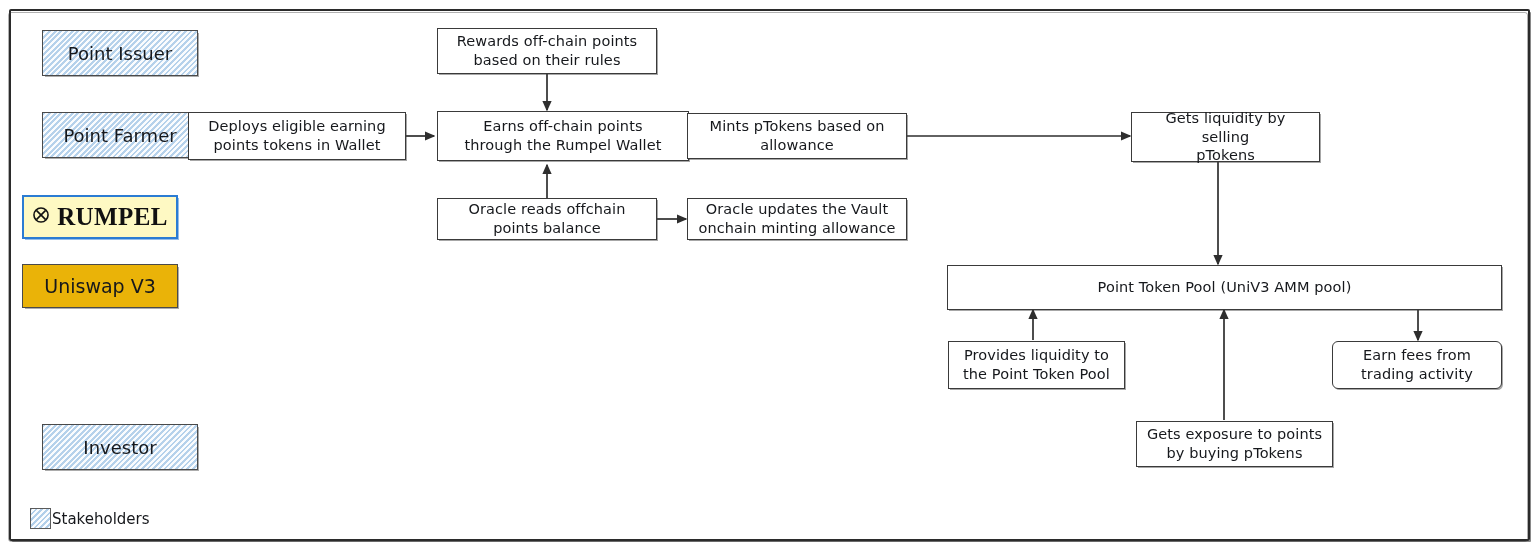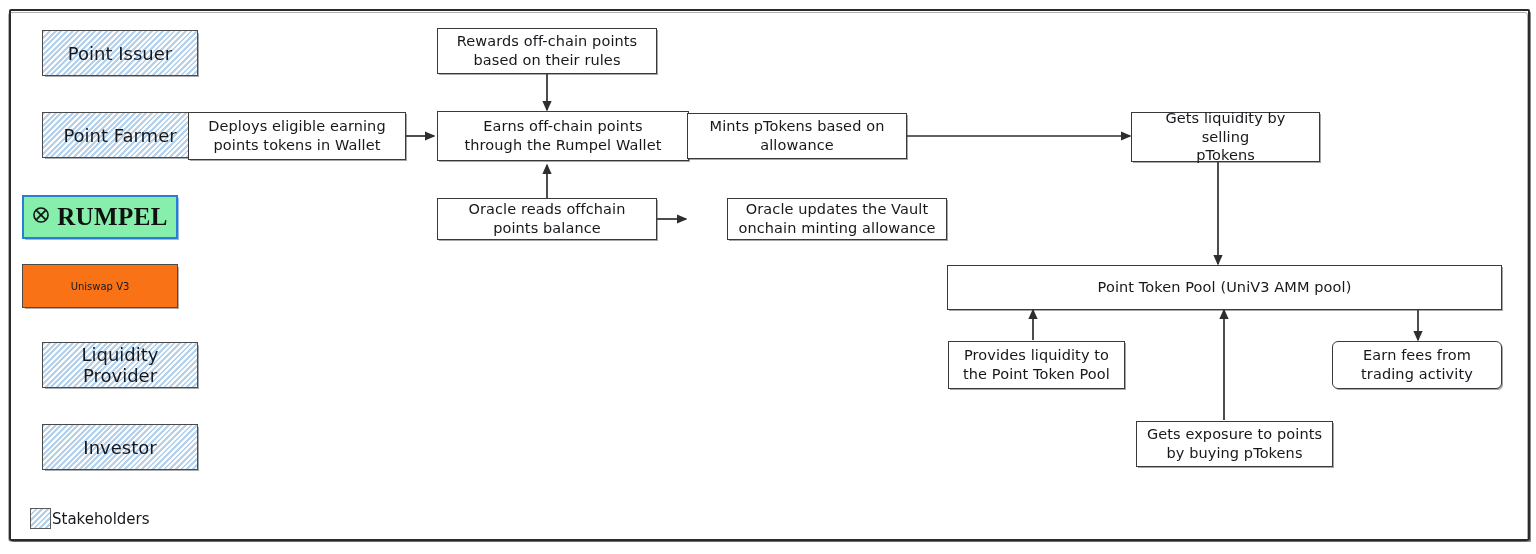--- a/index.html
+++ b/index.html
@@ -80,35 +80,35 @@
     );
     box-shadow: 2px 2px 0 -1px rgba(70,70,70,.45);
     margin-left: 20px;
   }
 
   
   .plain-row {
     position: absolute;
     box-sizing: border-box;
     border: 1.6px solid #4a4a4a;
-    background: #f97316;
-    display: flex;
-    align-items: center;
-    justify-content: center;
-    font-size: 10px;
+    background: #eab308;
+    display: flex;
+    align-items: center;
+    justify-content: center;
+    font-size: 19px;
     color: #16181c;
     box-shadow: 2px 2px 0 -1px rgba(70,70,70,.45);
   }
 
   
   .rumpel-box {
     position: absolute;
     box-sizing: border-box;
     border: 2.4px solid #2b7cd3;
-    background: #86efac;
+    background: #fef9c3;
     display: flex;
     align-items: center;
     justify-content: center;
     gap: 7px;
     box-shadow: 2px 2px 0 -1px rgba(43,124,211,.5);
   }
   .rumpel-word {
     font-family: "Liberation Serif", serif;
     font-weight: 700;
     font-size: 25px;
@@ -195,23 +195,20 @@
         <line x1="18.2" y1="5.8" x2="5.8" y2="18.2" stroke="#111" stroke-width="2.1"></line>
       </svg>
     </span>
     <span class="rumpel-word">RUMPEL</span>
   </div>
 
   <div class="plain-row" style="left:22px; top:264px; width:156px; height:44px;">
     <span>Uniswap V3</span>
   </div>
 
-  <div class="stake" style="left:22px; top:342px; width:156px; height:46px;">
-    <span>Liquidity Provider</span>
-  </div>
 
   <div class="stake" style="left:22px; top:424px; width:156px; height:46px;">
     <span>Investor</span>
   </div>
 
   <div class="legend" style="left:30px; top:508px;">
     <span class="legend-swatch"></span>
     <span class="legend-label">Stakeholders</span>
   </div>
 
@@ -238,21 +235,21 @@
   <div class="node" style="left:687px; top:113px; width:220px; height:46px;">
     <span class="txt">Mints pTokens based on
 allowance</span>
   </div>
 
   <div class="node" style="left:437px; top:198px; width:220px; height:42px;">
     <span class="txt">Oracle reads offchain
 points balance</span>
   </div>
 
-  <div class="node" style="left:687px; top:198px; width:220px; height:42px;margin-left:40px;">
+  <div class="node" style="left:687px; top:198px; width:220px; height:42px;">
     <span class="txt">Oracle updates the Vault
 onchain minting allowance</span>
   </div>
 
   <div class="node" style="left:947px; top:265px; width:555px; height:45px;">
     <span class="txt">Point Token Pool (UniV3 AMM pool)</span>
   </div>
 
   <div class="node" style="left:948px; top:341px; width:177px; height:48px;">
     <span class="txt">Provides liquidity to

